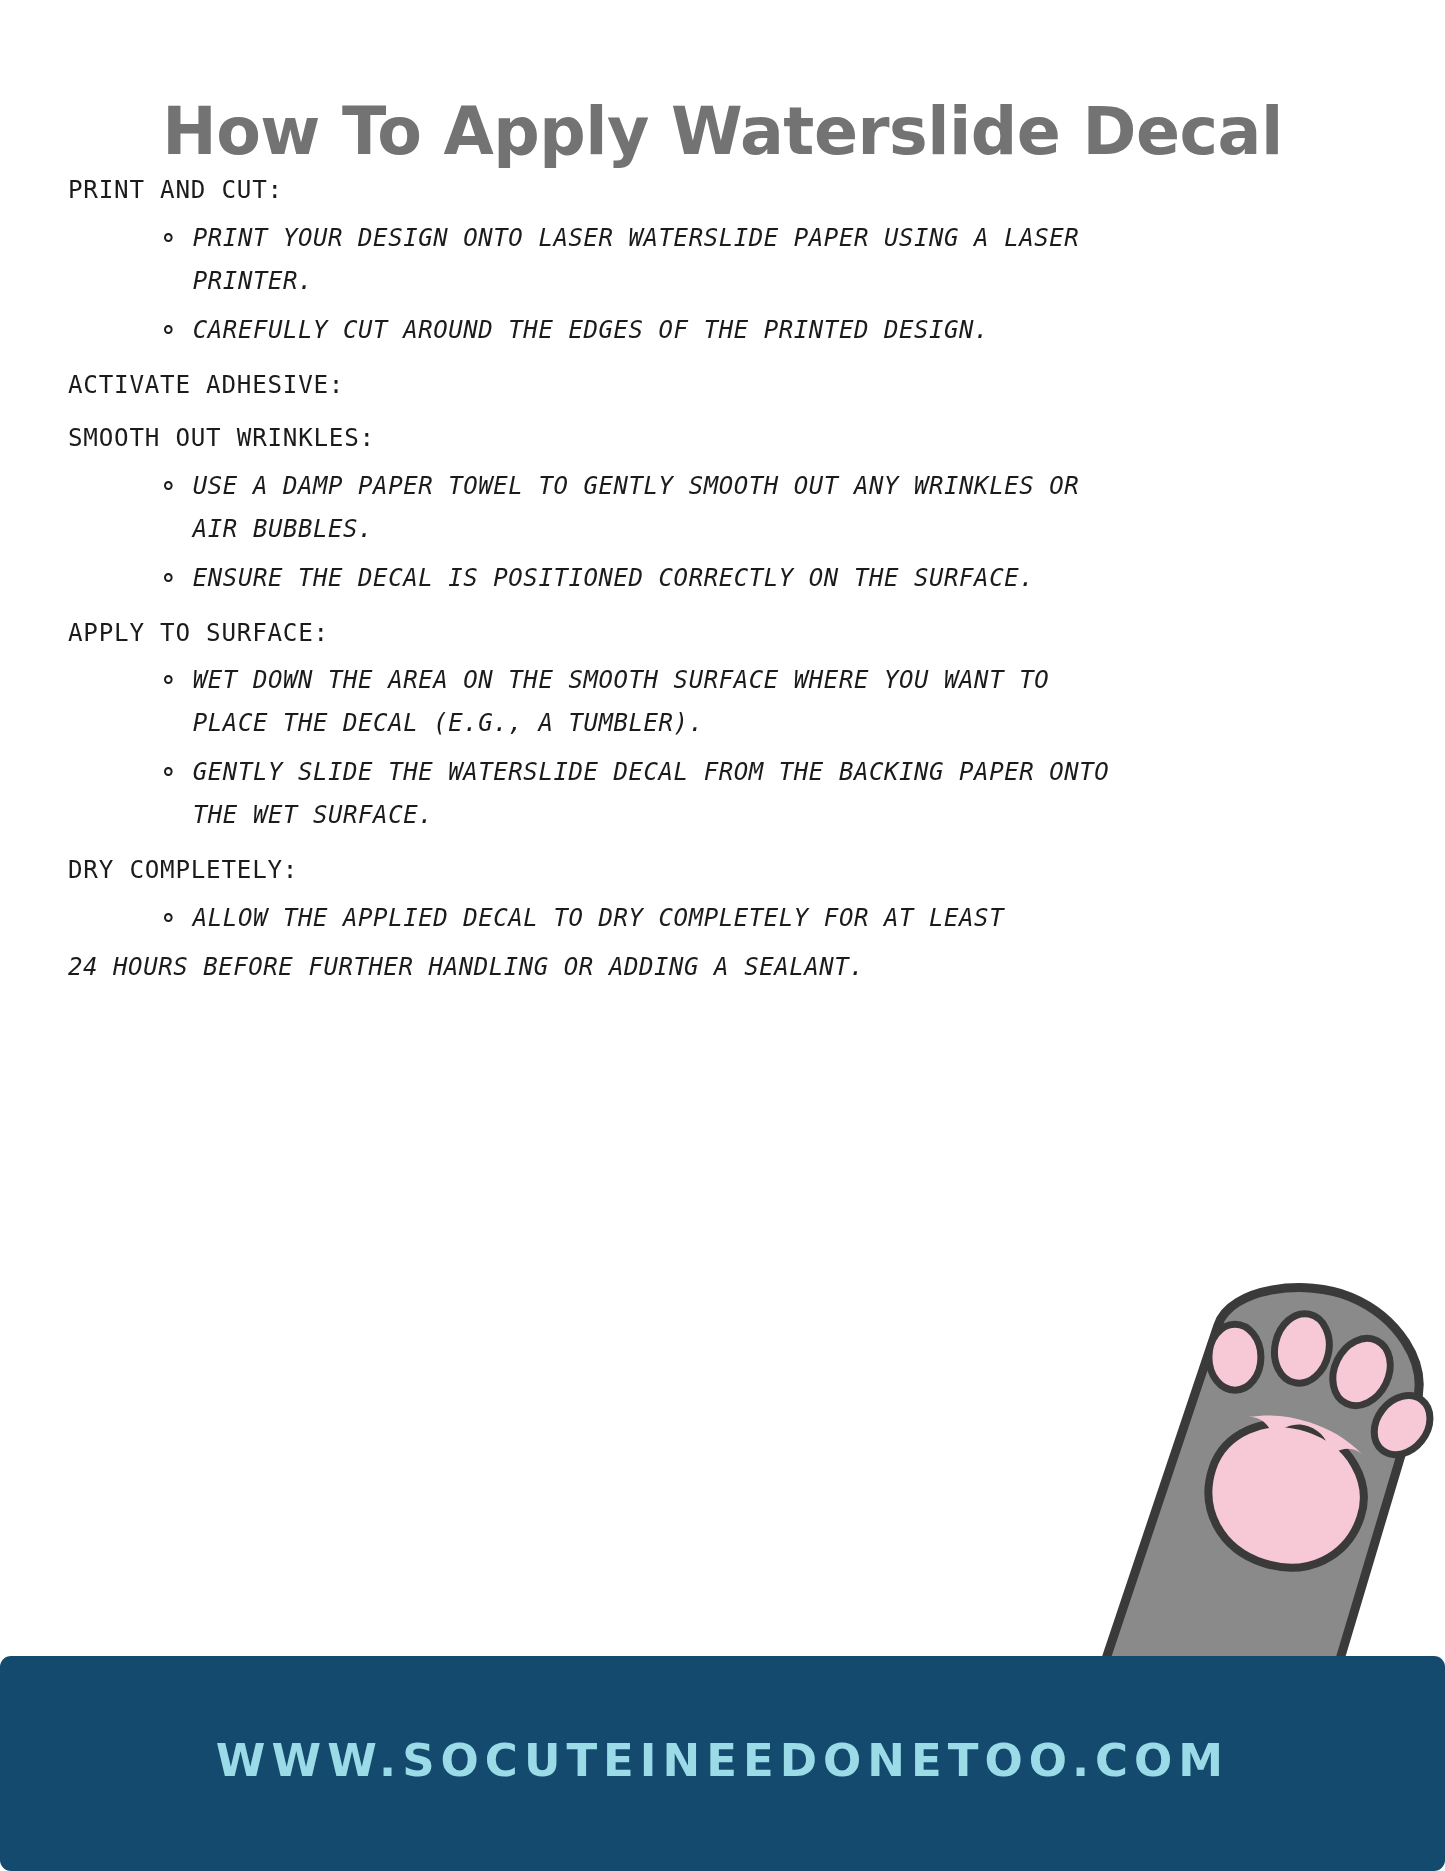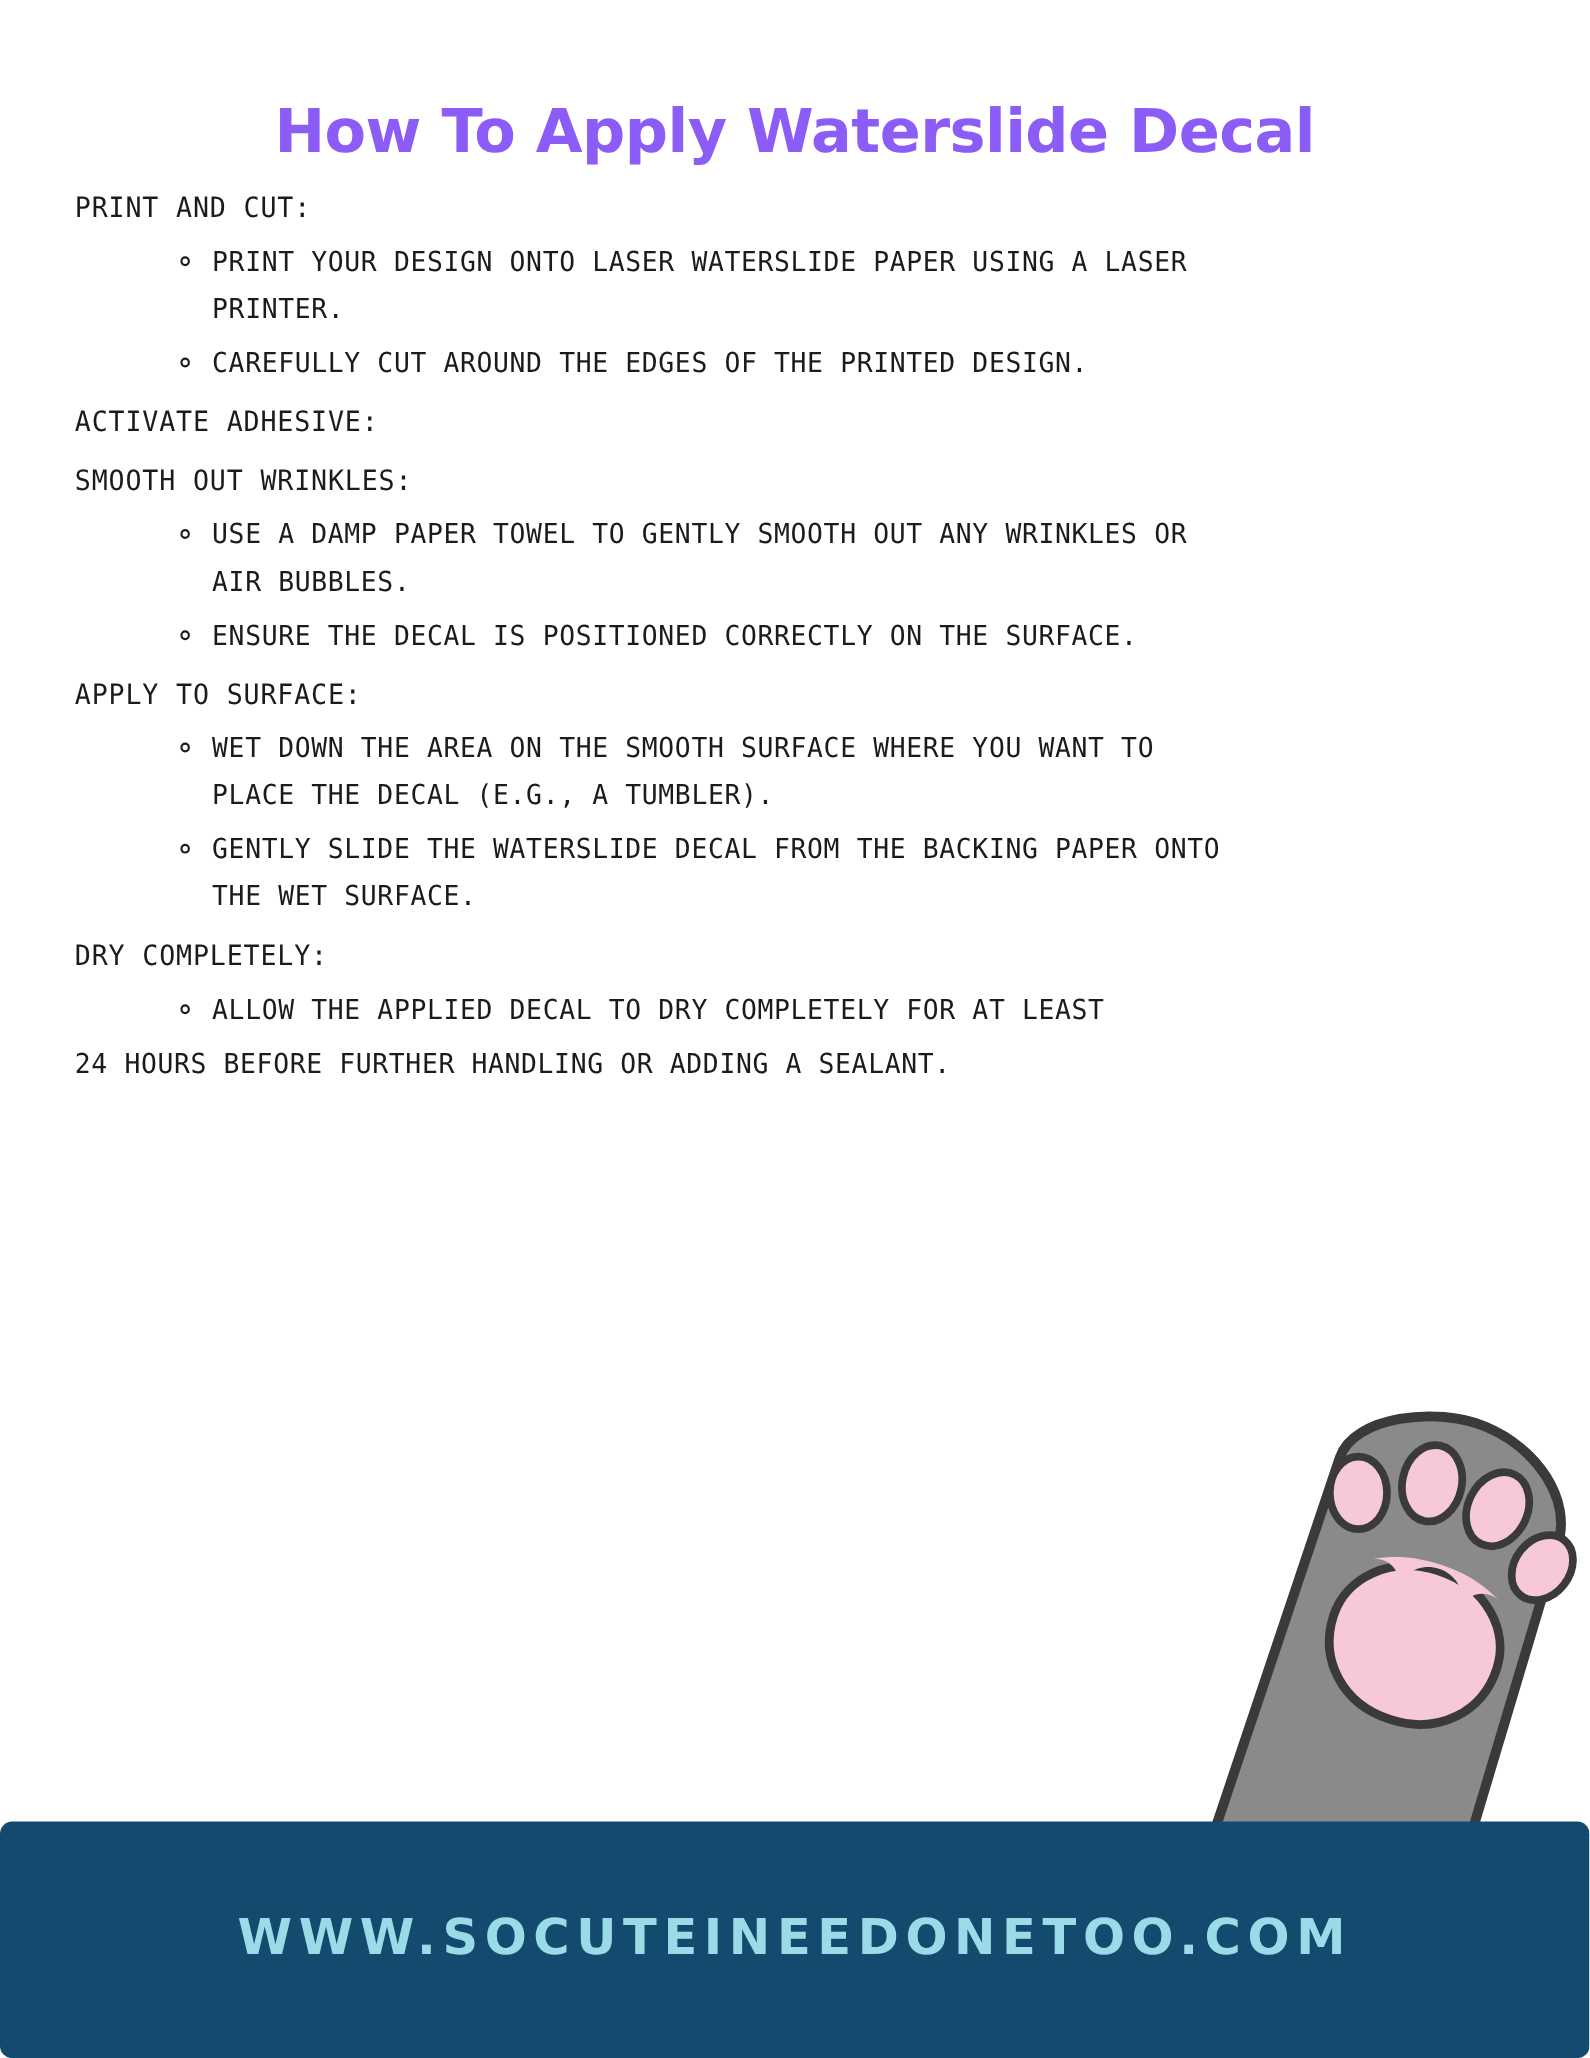--- a/index.html
+++ b/index.html
@@ -23,23 +23,23 @@
 
   
   .title {
     position: absolute;
     top: 50px;
     left: 0;
     width: 100%;
     text-align: center;
     font-family: "DejaVu Sans", sans-serif;
     font-weight: bold;
-    font-size: 55px;
+    font-size: 65px;
     letter-spacing: -0.5px;
-    color: #8b5cf6;
+    color: #737373;
     white-space: nowrap;
   }
 
   
   .content {
     position: absolute;
     top: 170px;
     left: 68px;
     width: 1100px;
     font-family: "DejaVu Sans Mono", monospace;
@@ -62,20 +62,21 @@
     white-space: nowrap;
     margin-top: 14px;
     margin-bottom: 6px;
   }
   .section:first-child .section-head { margin-top: 0; }
 
   .bullets {
     list-style: none;
     margin: 0;
     padding: 0 0 0 96px;
+    font-style: italic;
   }
 
   .bullet {
     position: relative;
     font-size: 25px;
     line-height: 1.72;
     color: #1b1b1b;
     letter-spacing: 0.6px;
     text-transform: uppercase;
     margin-bottom: 6px;

